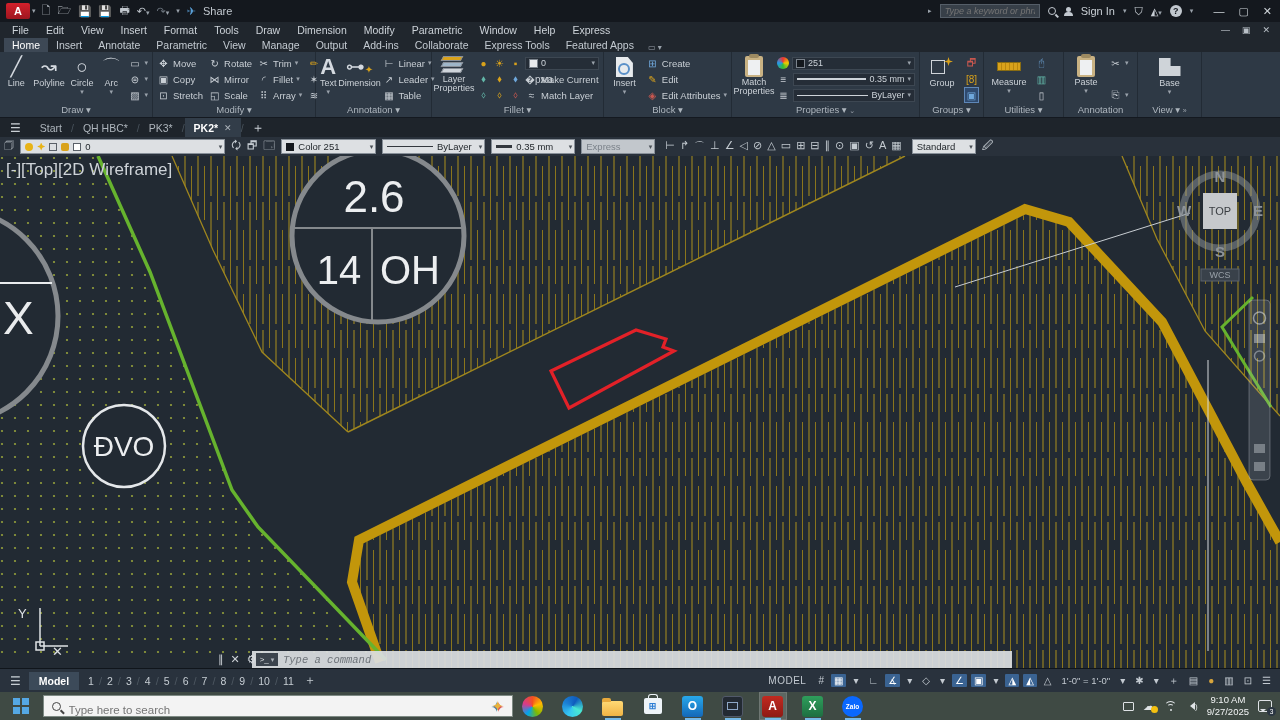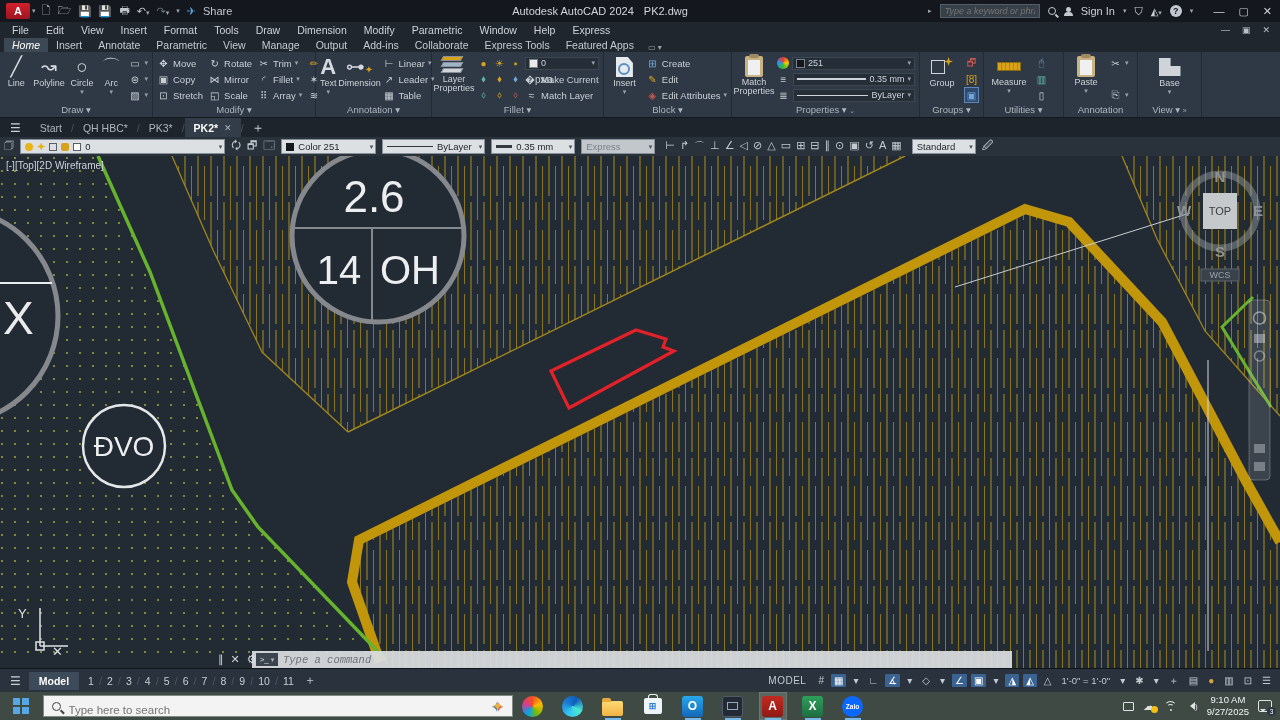--- a/index.html
+++ b/index.html
@@ -25,21 +25,21 @@
   .helpq { width:12px; height:12px; border-radius:50%; background:#c2c8cf; color:#14181e; font-weight:bold; font-size:9px; display:inline-flex; align-items:center; justify-content:center; }
   .wctl { display:flex; gap:14px; margin-left:12px; font-size:11px; color:#cfd5da; }
 
   
   .menubar { height:15px; background:#20262d; display:flex; align-items:center; gap:17px; padding-left:12px; font-size:10.5px; color:#ccd2d8; position:relative; }
   .menubar .wctl2 { position:absolute; right:10px; display:flex; gap:12px; font-size:9px; color:#b9c0c7; }
 
   
   .ribbontabs { height:15px; background:#20262d; display:flex; align-items:flex-end; padding-left:4px; font-size:10.5px; color:#c3cad1; }
   .rtab { padding:1px 8px 1px; cursor:default; }
-  .rtab.active { background:#3d4855; color:#fff;font-style:italic; }
+  .rtab.active { background:#3d4855; color:#fff; }
   .rtab-extra { margin-left:6px; font-size:8px; color:#9aa2ab; }
 
   
   .ribbon { height:66px; background:#2e3945; border-bottom:1px solid #141920; display:flex; }
   .panel { border-right:1px solid #222b35; display:flex; flex-direction:column; flex:none; }
   .p-body { flex:1; display:flex; padding:3px 4px 0; gap:5px; }
   .p-foot { height:13px; font-size:9.5px; color:#aeb6be; text-align:center; line-height:12px; }
   .big { display:flex; flex-direction:column; align-items:center; width:36px; font-size:9px; color:#ccd2d8; text-align:center; line-height:1.05; }
   .big .ic { font-size:19px; height:24px; line-height:24px; color:#d5dae0; }
   .smcol { display:flex; flex-direction:column; justify-content:space-between; height:47px; padding-top:1px; }
@@ -84,21 +84,21 @@
   .combo .carr { margin-left:auto; font-size:7px; color:#4a5057; padding-left:3px; }
   .combo.dis { background:#c2c7cc; color:#7b828a; }
   .tico { color:#c3cad0; font-size:11px; }
   .mini { width:8px; height:8px; flex:none; }
   .lock { color:#d9a21b; font-size:9px; }
   .dimstrip { display:flex; gap:5px; font-size:11px; color:#c3cad0; padding:0 4px; }
 
   
   .canvas { position:relative; width:1280px; height:512px; background:#222a33; }
   .canvas svg { position:absolute; left:0; top:0; }
-  .vplabel { position:absolute; left:6px; top:4px; color:#ced3d8; font-size:10px; }
+  .vplabel { position:absolute; left:6px; top:4px; color:#ced3d8; font-size:17px; }
   .cmdicons { position:absolute; left:218px; top:497px; display:flex; gap:7px; color:#cfd4d9; font-size:11px; align-items:center; }
   .cmdbar { position:absolute; left:252px; top:495px; width:760px; height:17px; background:rgba(218,222,225,0.93); display:flex; align-items:center; gap:5px; padding:0 4px; }
   .cmdbox { width:22px; height:13px; background:#3c444d; color:#dfe3e6; font-size:8px; display:flex; align-items:center; justify-content:center; gap:2px; }
   .cmdtext { font-family:"Liberation Mono", monospace; font-style:italic; font-size:10.5px; color:#6d7379; }
 
   
   .bottombar { height:24px; background:#29323d; border-top:1px solid #10151b; display:flex; align-items:center; font-size:10.5px; color:#c6cdd3; }
   .lt-menu { margin:0 8px 0 10px; font-size:12px; }
   .ltab-model { background:#3c4a59; color:#fff; font-weight:bold; padding:3px 10px; }
   .ltabs { display:flex; align-items:center; margin-left:4px; }
@@ -165,23 +165,20 @@
       <span>🗁</span>
       <span>💾</span>
       <span>💾</span>
       <span>🖶</span>
       <span>↶<span class="arr">▾</span></span>
       <span class="dim">↷<span class="arr">▾</span></span>
       <span class="arr">▾</span>
       <span style="color:#5aa0d8">✈</span>
       <span>Share</span>
     </div>
-    <div class="title-center">
-      <span>Autodesk AutoCAD 2024</span><b>PK2.dwg</b>
-    </div>
     <div class="tb-right">
       <span class="arr">▸</span>
       <input class="kw-search" placeholder="Type a keyword or phrase" style="">
       <span class="mag"></span>
       <span class="person"></span>
       <span>Sign In</span>
       <span class="arr">▾</span>
       <span>⛉</span>
       <span style="font-size:10px">◭<span class="arr">▾</span></span>
       <span class="helpq">?</span>

